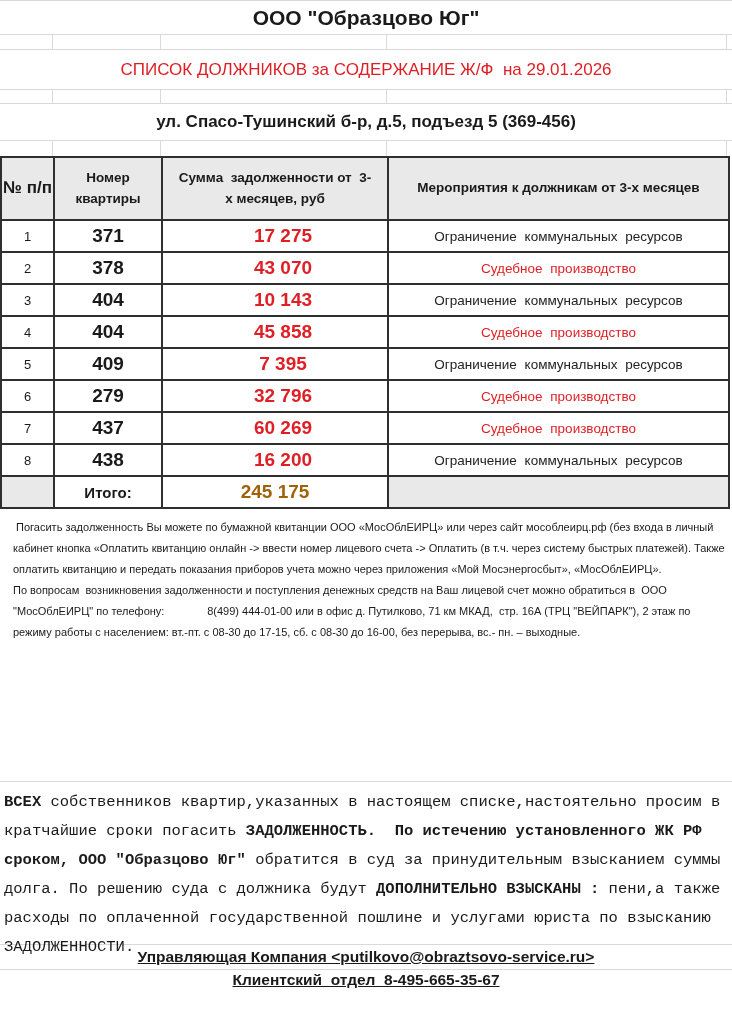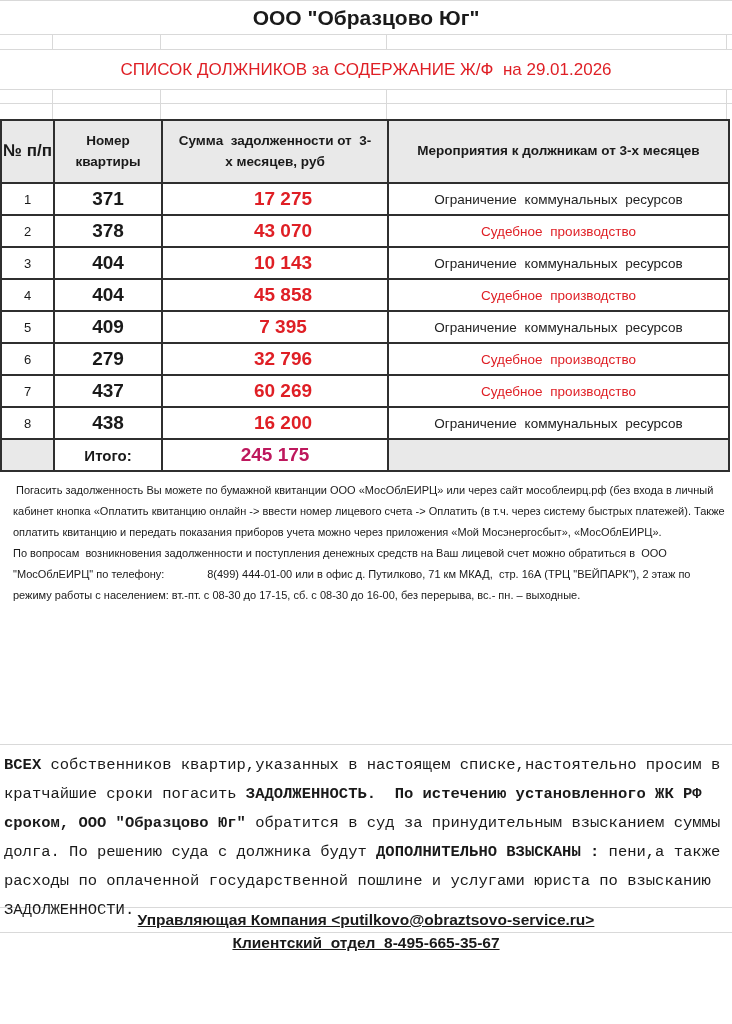--- a/index.html
+++ b/index.html
@@ -34,21 +34,21 @@
   table.debtors thead th.h-num { font-size:17px; }
   table.debtors tbody td { height:32px; }
   td.td-num { font-size:13px; font-weight:normal; }
   td.td-apt { font-size:19px; font-weight:bold; }
   td.td-amount { font-size:19px; font-weight:bold; color:#df1f25;padding-left:16px; }
   td.td-action { font-size:13.5px; color:#222; word-spacing:4px; }
   td.td-action.red { color:#df1f25; }
   tr.total-row td { height:32px; }
   tr.total-row td.gray { background:#e9e9e9; }
   td.td-total-label { font-size:15px; font-weight:bold; }
-  td.td-total-amount { font-size:19px; font-weight:bold; color:#be185d;border-radius:7px; }
+  td.td-total-amount { font-size:19px; font-weight:bold; color:#a16207;border-radius:7px; }
 
   
   .info-block { height:272px; padding:8px 6px 0 13px; font-size:11px; line-height:21px; }
   .info-block p { white-space:pre-wrap; }
   .notice-block { height:163px; border-top:1px solid #d9d9d9; padding:6px 6px 0 4px;
     font-size:15.5px; line-height:29px; white-space:pre-wrap;font-family:Liberation Mono, monospace; }
   .notice-block .b { font-weight:bold; }
 
   
   .footer-row { border-top:1px solid #d9d9d9; display:flex; align-items:center; justify-content:center;
@@ -73,20 +73,21 @@
 
   <div class="row-redtitle">СПИСОК ДОЛЖНИКОВ за СОДЕРЖАНИЕ Ж/Ф  на 29.01.2026</div>
 
   <div class="spacer s2">
     <div class="c c1"></div>
     <div class="c c2"></div>
     <div class="c c3"></div>
     <div class="c c4"></div>
   </div>
 
+  <div class="row-address">ул. Спасо-Тушинский б-р, д.5, подъезд 5 (369-456)</div>
 
   <div class="spacer s3">
     <div class="c c1"></div>
     <div class="c c2"></div>
     <div class="c c3"></div>
     <div class="c c4"></div>
   </div>
 
   <table class="debtors">
     <colgroup>

